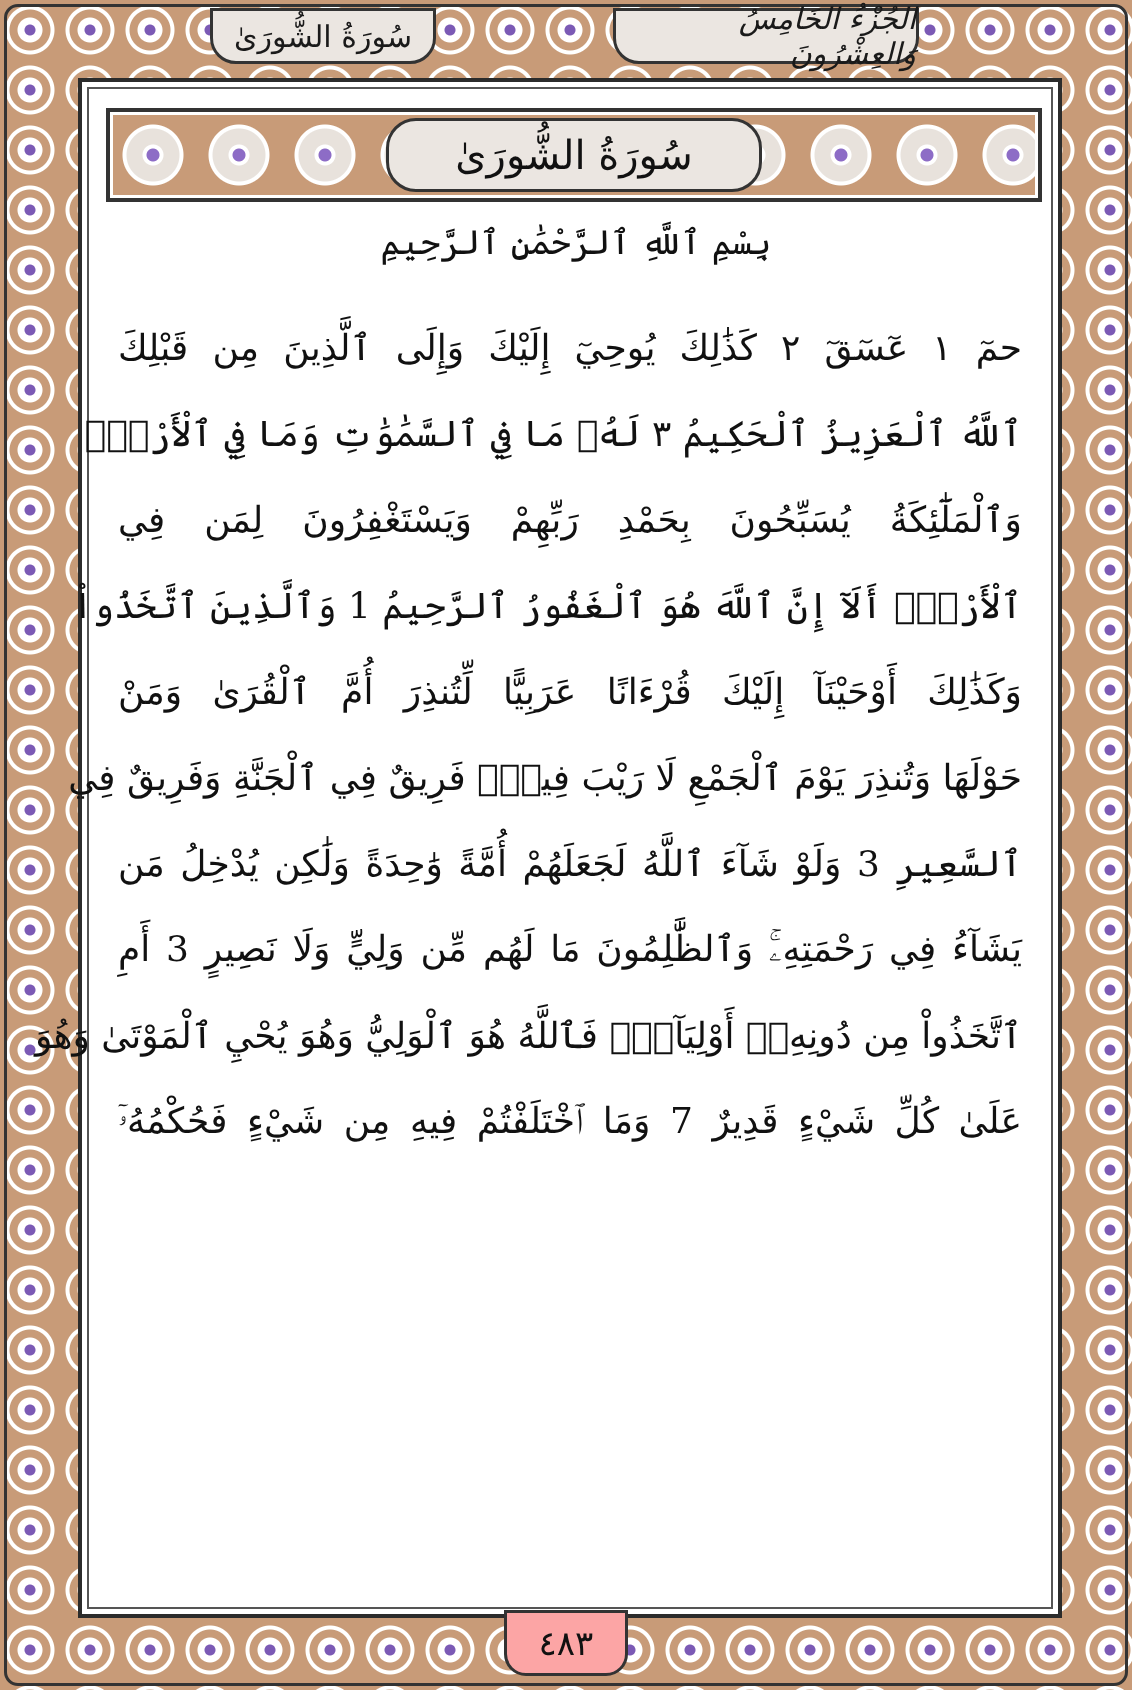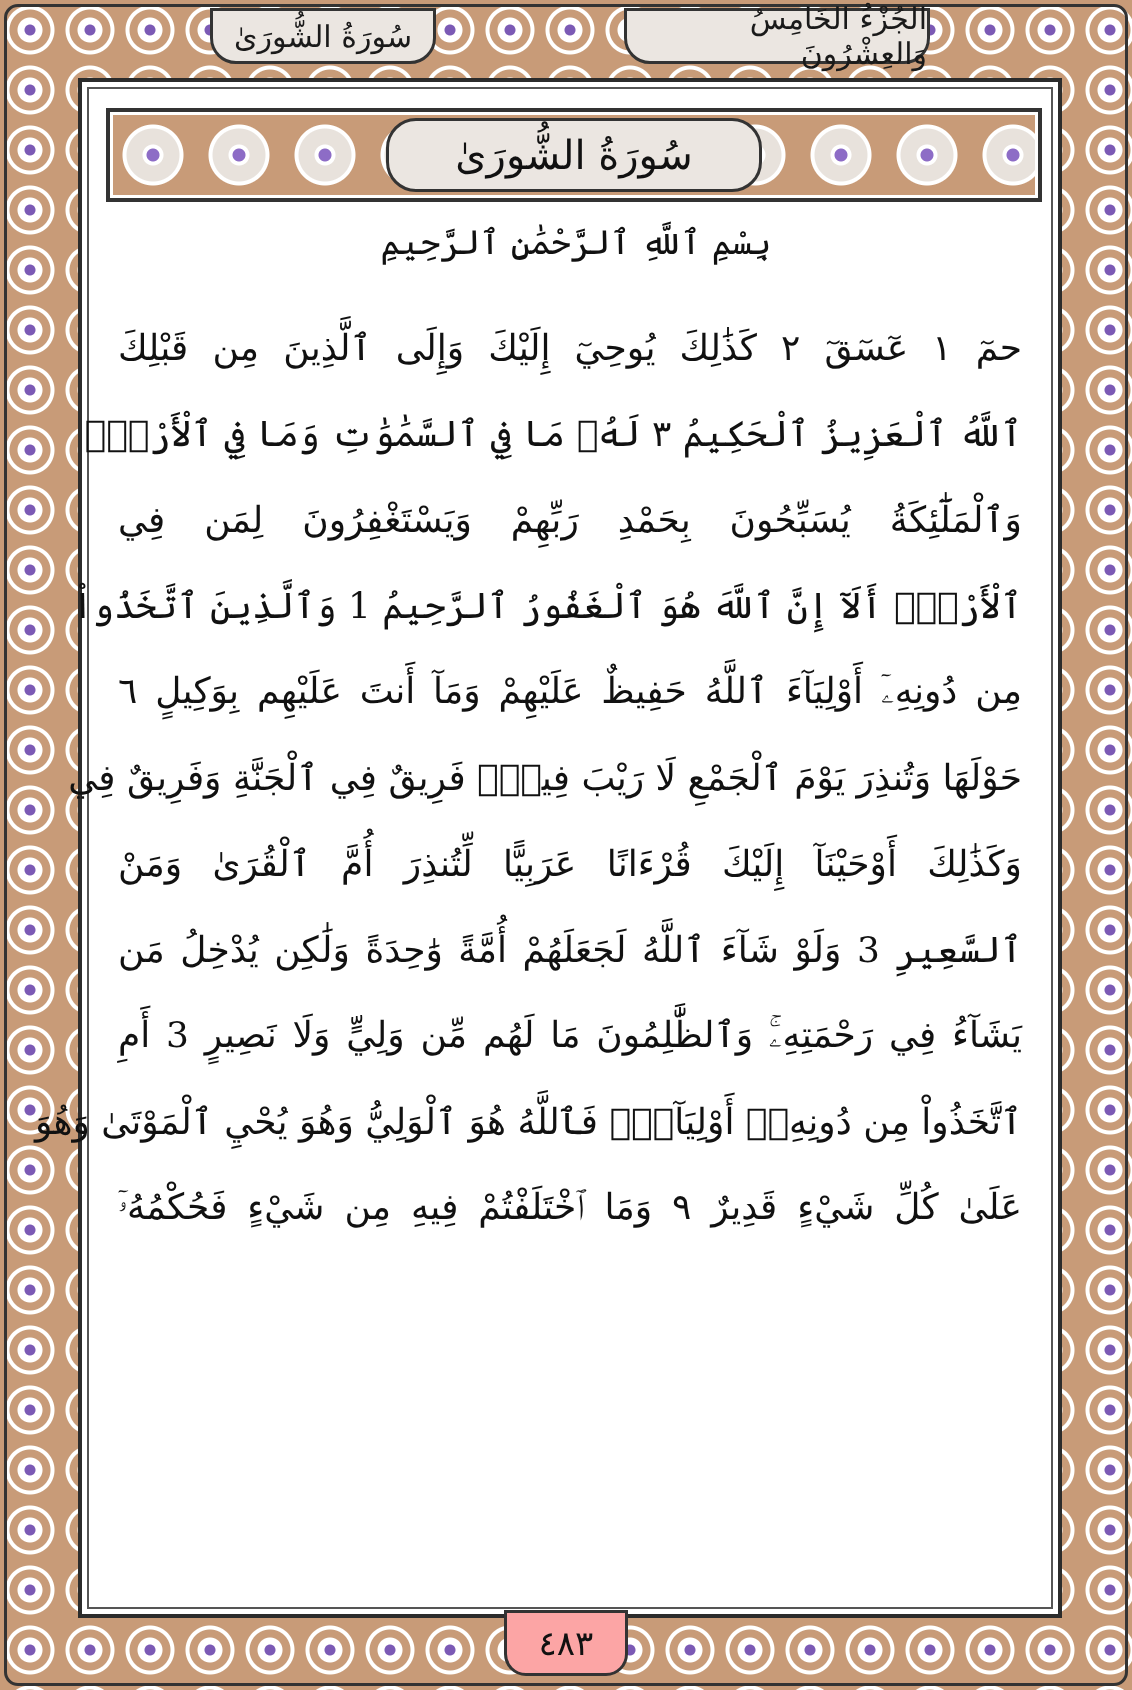--- a/index.html
+++ b/index.html
@@ -6,21 +6,21 @@
   body{width:1132px;height:1690px;position:relative;overflow:hidden;font-family:"DejaVu Sans",sans-serif;}
   .frame{position:absolute;left:0;top:0;width:1132px;height:1690px;background:#c89b78;
     background-image:
       radial-gradient(circle at 50% 50%, #7b5ab5 0 5px, transparent 6px),
       radial-gradient(circle at 50% 50%, #fff 0 12px, transparent 13px),
       radial-gradient(circle at 50% 50%, #c89b78 0 20px, #fff 21px 24px, transparent 25px);
     background-size:60px 60px,60px 60px,60px 60px;}
   .frame-outline{position:absolute;left:4px;top:4px;right:4px;bottom:4px;border:3px solid #333;border-radius:14px;}
   .header-cartouche{position:absolute;top:8px;height:50px;background:#ebe6e1;border:3px solid #333;border-radius:0 0 26px 26px;
     display:flex;align-items:center;justify-content:center;font-family:"DejaVu Serif",serif;font-size:30px;color:#1a1a1a;direction:rtl;}
-  .hdr-right{right:202px;width:300px;}
+  .hdr-right{right:213px;width:300px;font-style:italic;}
   .hdr-left{left:210px;width:220px;}
   .inner{position:absolute;left:78px;top:78px;width:976px;height:1532px;background:#fff;border:4px solid #2b2b2b;box-shadow:inset 0 0 0 5px #fff, inset 0 0 0 7px #555;}
   .surah-banner{position:absolute;left:24px;top:26px;width:928px;height:86px;background:#c89b78;border:4px solid #333;box-shadow:inset 0 0 0 3px #fff;
     background-image:radial-gradient(circle at 50% 50%, #8d6cc6 0 6px, #fff 7px 10px, #e8e2dc 11px 26px, #fff 27px 30px, transparent 31px);
     background-size:86px 86px;}
   .surah-title{position:absolute;left:50%;top:6px;transform:translateX(-50%);width:370px;height:68px;background:#ebe6e1;border:3px solid #333;border-radius:30px;
     display:flex;align-items:center;justify-content:center;font-family:"DejaVu Serif",serif;font-size:40px;color:#111;direction:rtl;}
   .basmala{position:absolute;left:12px;right:0;top:140px;text-align:center;font-family:"DejaVu Serif",serif;font-size:34px;color:#111;direction:rtl;}
   .lines{position:absolute;left:36px;right:36px;top:222px;direction:rtl;}
   .line{height:86px;display:flex;align-items:center;justify-content:space-between;font-family:"DejaVu Serif",serif;font-size:36px;color:#111;white-space:nowrap;direction:rtl;text-align:justify;}
@@ -49,36 +49,33 @@
     <div class="line">
         <span class="txt">ٱللَّهُ ٱلْعَزِيزُ ٱلْحَكِيمُ ٣ لَهُۥ مَا فِي ٱلسَّمَٰوَٰتِ وَمَا فِي ٱلْأَرْضِۖ</span>
       </div>
     <div class="line">
         <span class="txt">وَٱلْمَلَٰٓئِكَةُ يُسَبِّحُونَ بِحَمْدِ رَبِّهِمْ وَيَسْتَغْفِرُونَ لِمَن فِي</span>
       </div>
     <div class="line">
         <span class="txt">ٱلْأَرْضِۗ أَلَآ إِنَّ ٱللَّهَ هُوَ ٱلْغَفُورُ ٱلرَّحِيمُ 1 وَٱلَّذِينَ ٱتَّخَذُواْ</span>
       </div>
     <div class="line">
-        <span class="txt">مِن دُونِهِۦٓ أَوْلِيَآءَ ٱللَّهُ حَفِيظٌ عَلَيْهِمْ وَمَآ أَنتَ عَلَيْهِم بِوَكِيلٍ ٦</span>
+        <span class="txt">وَكَذَٰلِكَ أَوْحَيْنَآ إِلَيْكَ قُرْءَانًا عَرَبِيًّا لِّتُنذِرَ أُمَّ ٱلْقُرَىٰ وَمَنْ</span>
       </div>
     <div class="line">
         <span class="txt">حَوْلَهَا وَتُنذِرَ يَوْمَ ٱلْجَمْعِ لَا رَيْبَ فِيهِۚ فَرِيقٌ فِي ٱلْجَنَّةِ وَفَرِيقٌ فِي</span>
-      </div>
-    <div class="line">
-        <span class="txt">وَكَذَٰلِكَ أَوْحَيْنَآ إِلَيْكَ قُرْءَانًا عَرَبِيًّا لِّتُنذِرَ أُمَّ ٱلْقُرَىٰ وَمَنْ</span>
       </div>
     <div class="line">
         <span class="txt">ٱلسَّعِيرِ 3 وَلَوْ شَآءَ ٱللَّهُ لَجَعَلَهُمْ أُمَّةً وَٰحِدَةً وَلَٰكِن يُدْخِلُ مَن</span>
       </div>
     <div class="line">
         <span class="txt">يَشَآءُ فِي رَحْمَتِهِۦۚ وَٱلظَّٰلِمُونَ مَا لَهُم مِّن وَلِيٍّ وَلَا نَصِيرٍ 3 أَمِ</span>
       </div>
     <div class="line">
         <span class="txt">ٱتَّخَذُواْ مِن دُونِهِۦٓ أَوْلِيَآءَۖ فَٱللَّهُ هُوَ ٱلْوَلِيُّ وَهُوَ يُحْيِ ٱلْمَوْتَىٰ وَهُوَ</span>
       </div>
     <div class="line">
-        <span class="txt">عَلَىٰ كُلِّ شَيْءٍ قَدِيرٌ ٩ وَمَا ٱخْتَلَفْتُمْ فِيهِ مِن شَيْءٍ فَحُكْمُهُۥٓ</span>
+        <span class="txt">عَلَىٰ كُلِّ شَيْءٍ قَدِيرٌ 7 وَمَا ٱخْتَلَفْتُمْ فِيهِ مِن شَيْءٍ فَحُكْمُهُۥٓ</span>
       </div>
   </div>
 </div>
 
 <div class="footer-cartouche">٤٨٣</div>
 
 </body></html>

